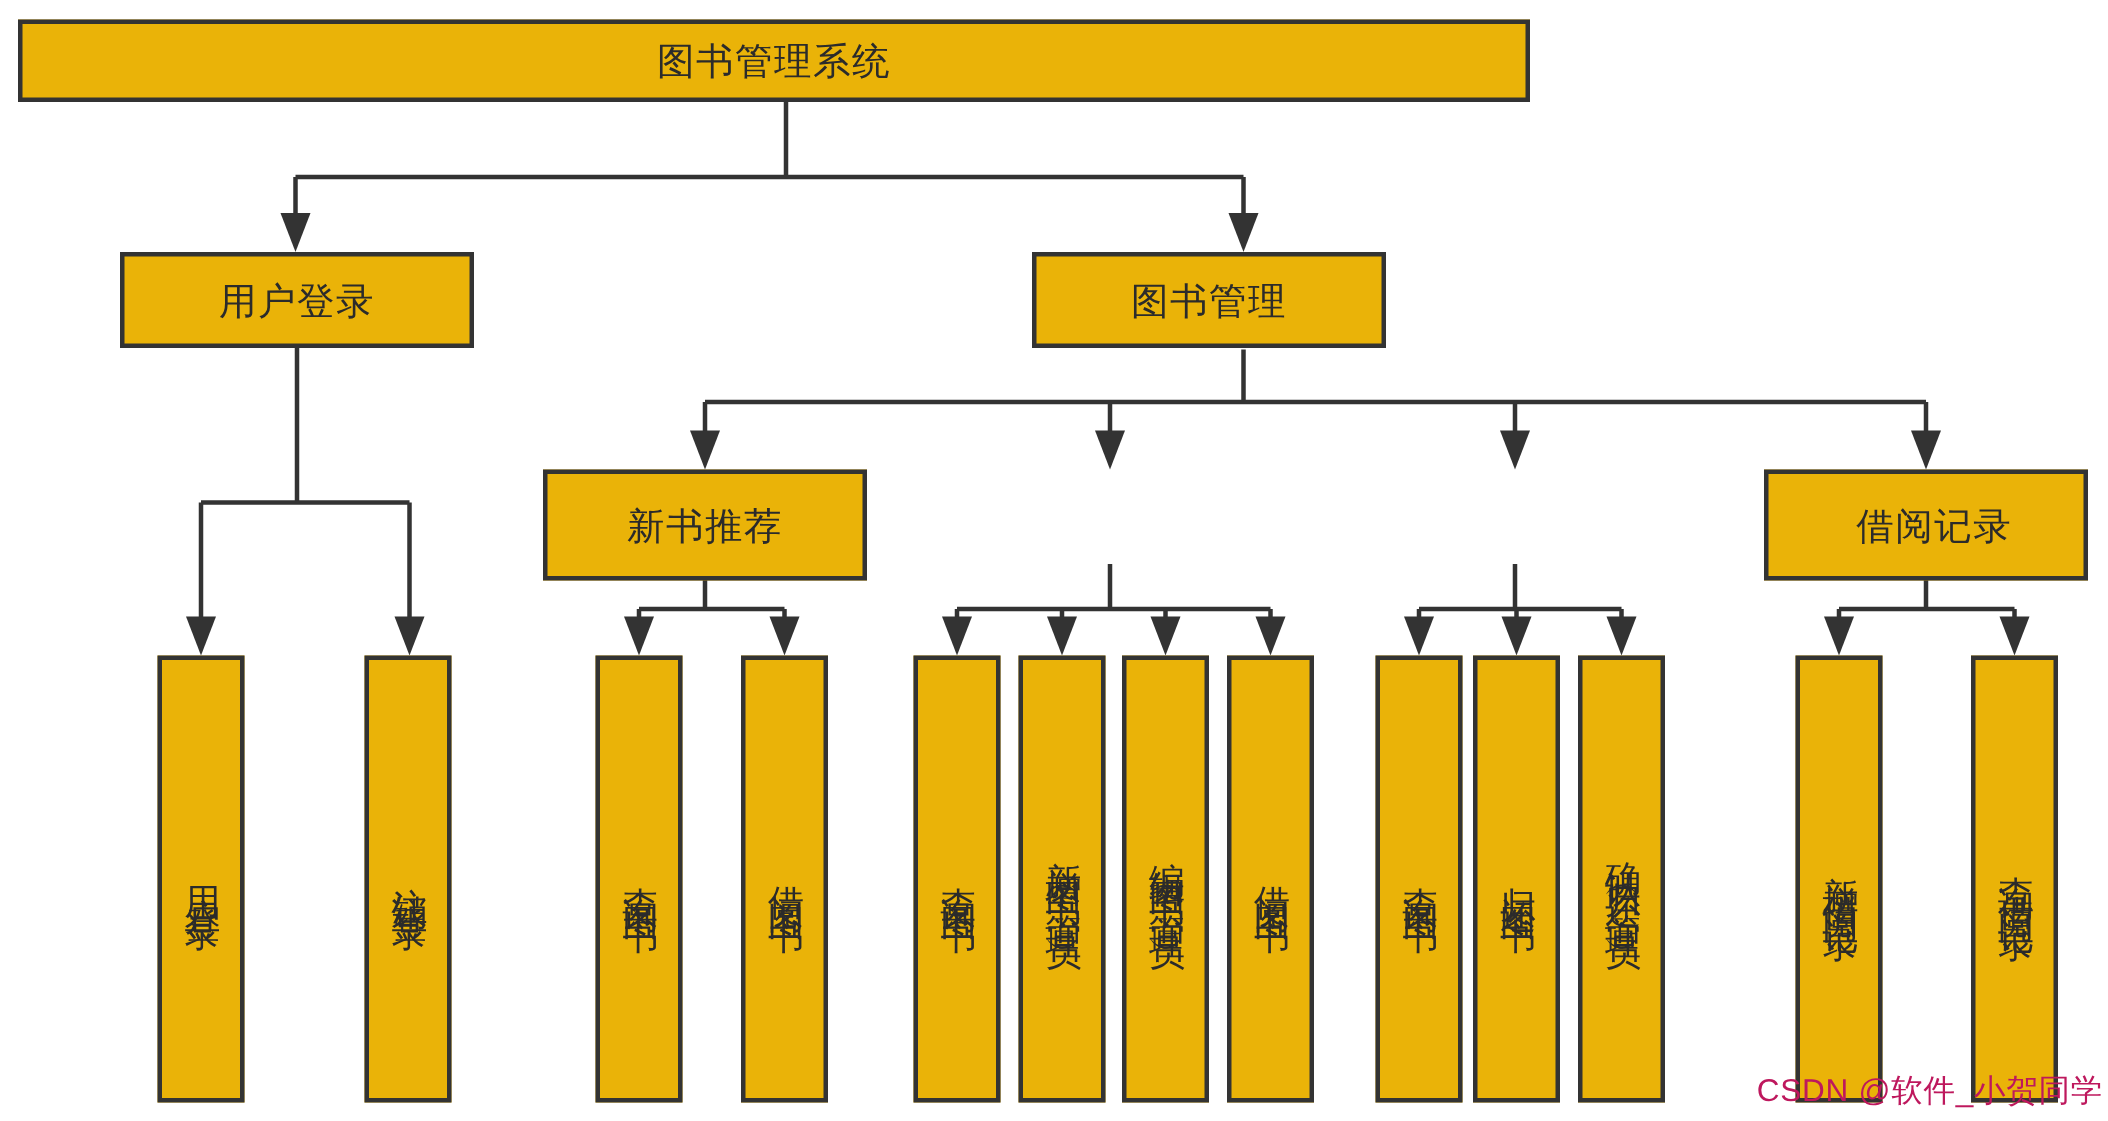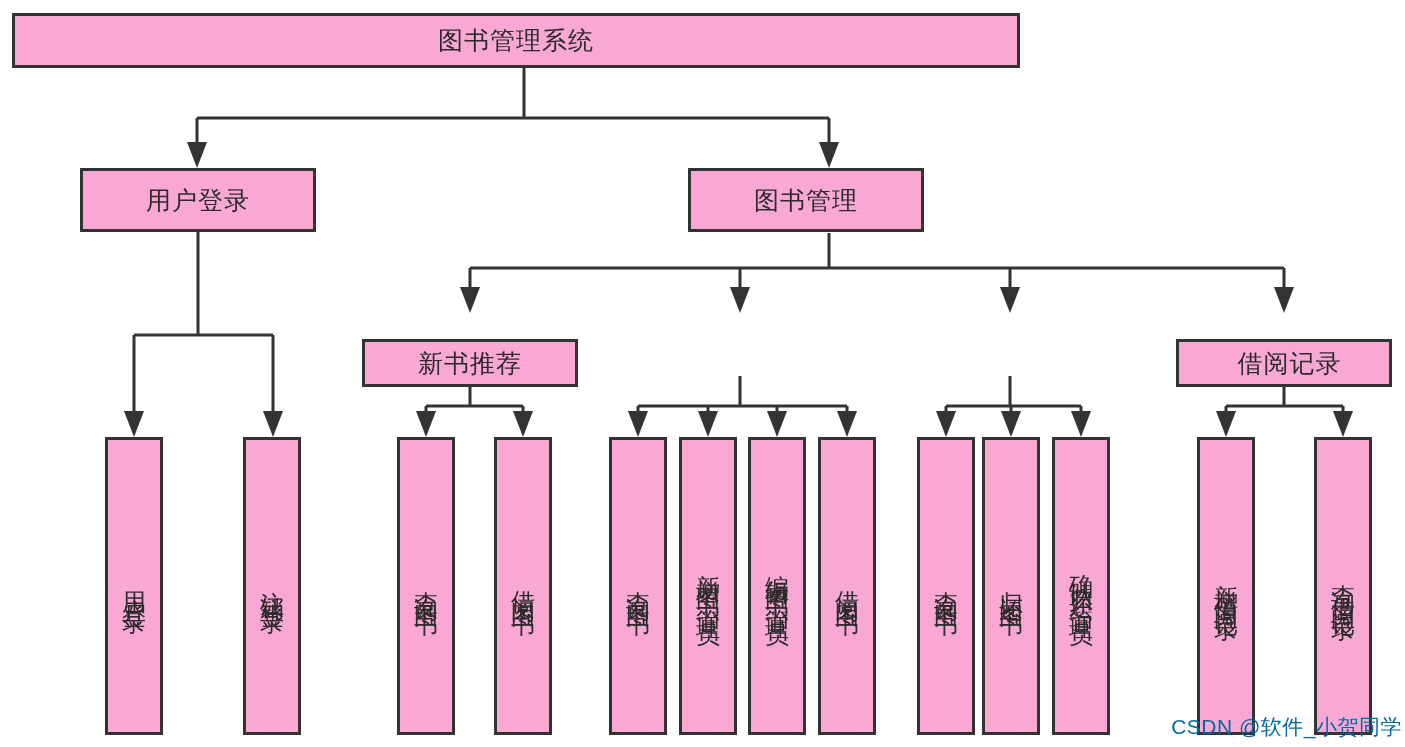--- a/index.html
+++ b/index.html
@@ -20,53 +20,53 @@
     left: 0;
     top: 0;
     width: 1405px;
     height: 747px;
     pointer-events: none;
   }
   .box {
     position: absolute;
     box-sizing: border-box;
     border: 3px solid #333333;
-    background: #f9a8d4;
+    background: #eab308;
     color: #2b2b2b;
     display: flex;
     align-items: center;
     justify-content: center;
     text-align: center;
   }
   .h-box {
     font-size: 25px;
     letter-spacing: 1px;
   }
   .root-box  { left: 12px;  top: 13px;  width: 1008px; height: 55px; }
   .lvl2-box  { top: 168px;  height: 64px; width: 236px; }
-  .lvl3-box  { top: 313px;  height: 48px; width: 216px; margin-top: 26px; }
+  .lvl3-box  { top: 313px;  height: 74px; width: 216px; }
   .leaf-box {
     top: 437px;
     height: 298px;
     width: 58px;
     font-size: 24px;
   }
   .leaf-box .v-text {
     writing-mode: vertical-rl;
     text-orientation: mixed;
     letter-spacing: 7px;
     line-height: 1;
     white-space: nowrap;
   }
   .watermark {
     position: absolute;
     right: 3px;
     bottom: 6px;
     font-size: 21px;
-    color: #0369a1;
+    color: #be185d;
     letter-spacing: 0.5px;
     white-space: nowrap;
     z-index: 5;
   }
 </style>
 </head>
 <body>
 
 <div id="stage">
 

